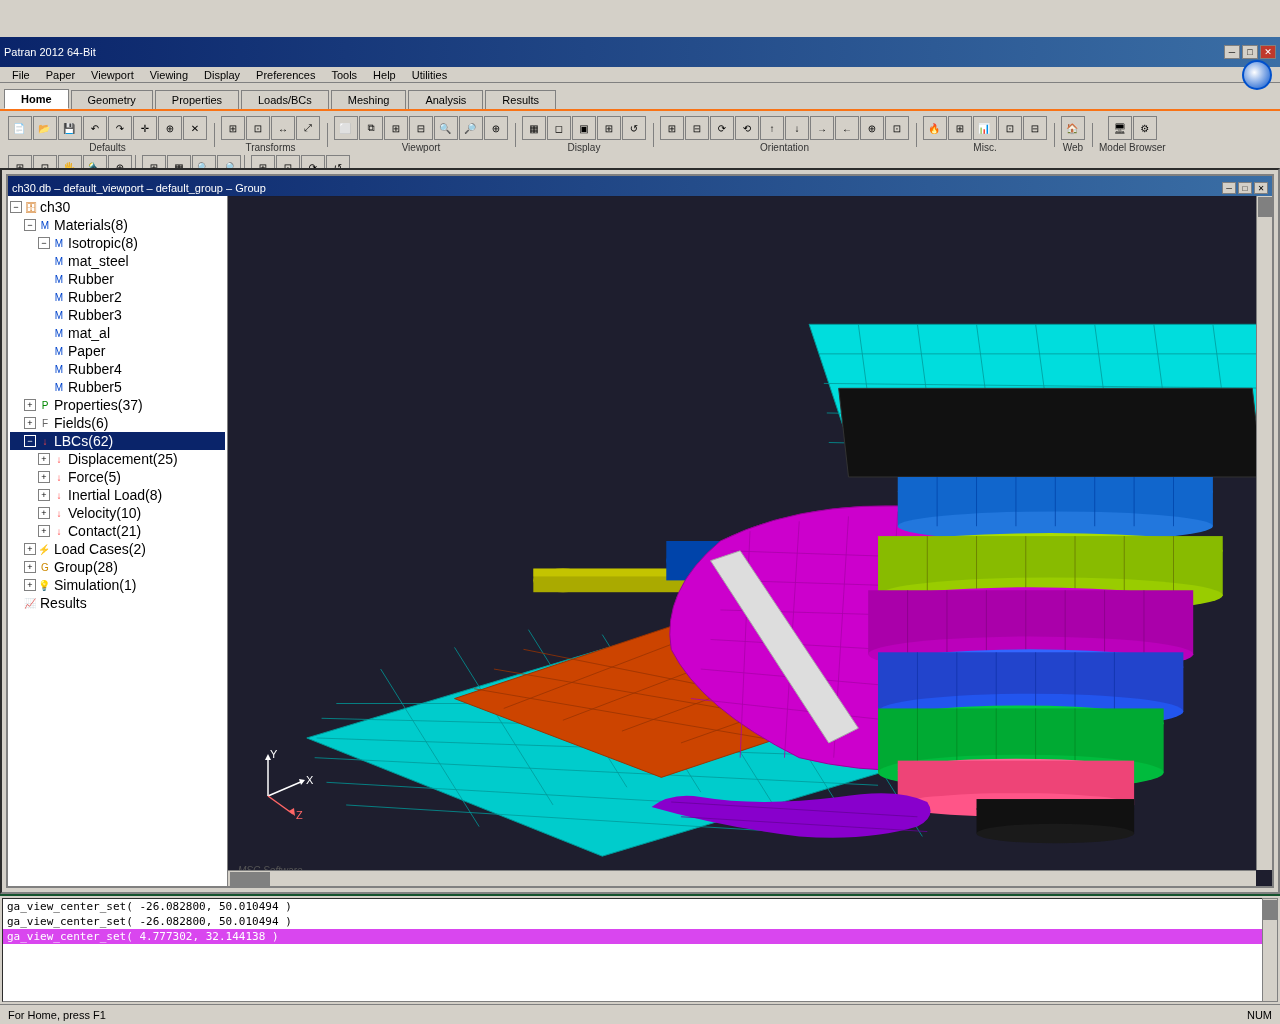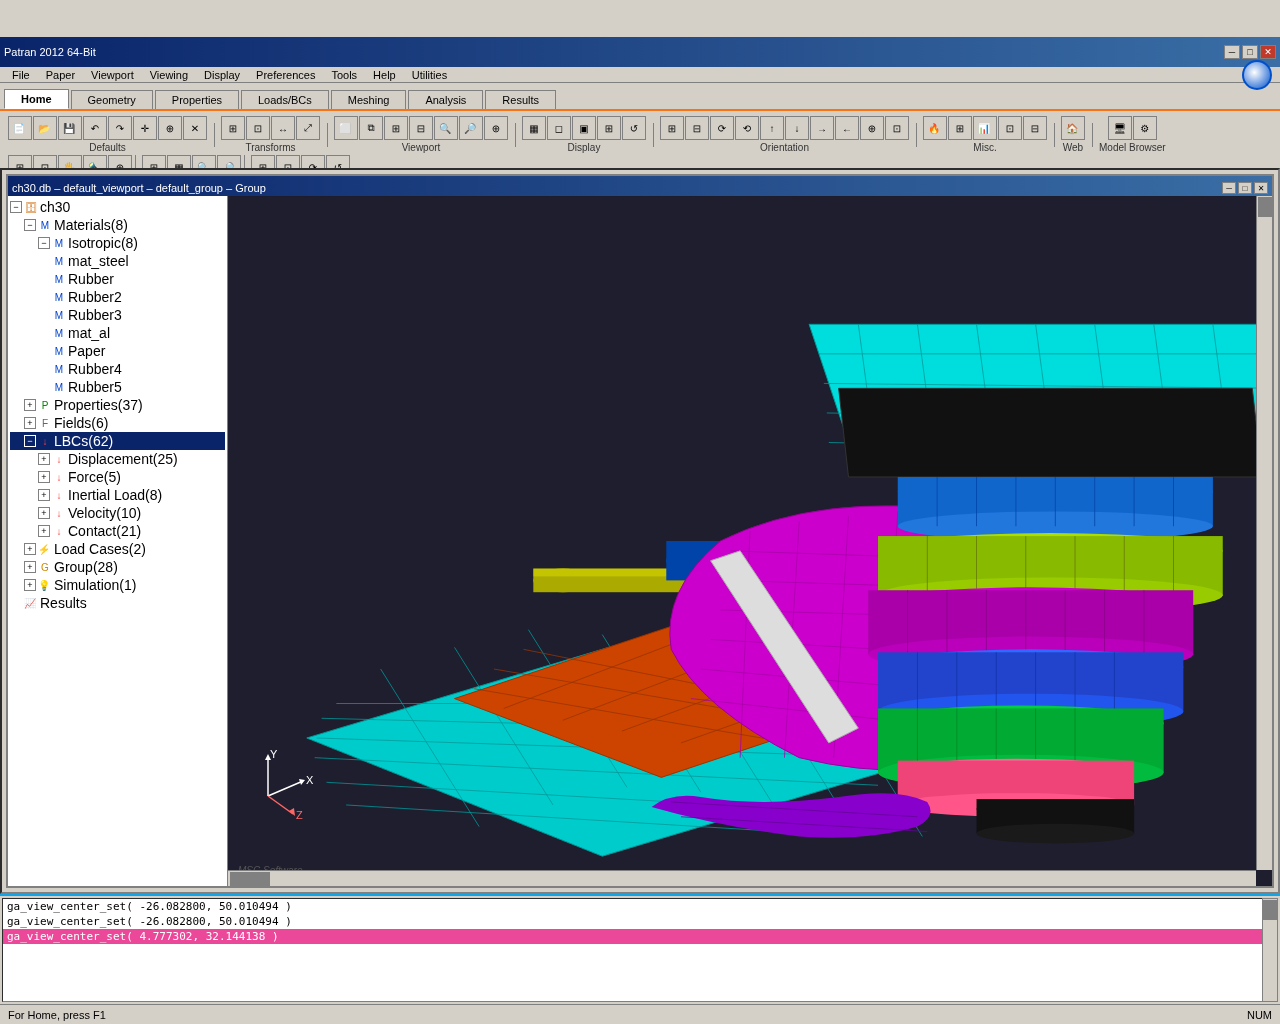--- a/index.html
+++ b/index.html
@@ -191,33 +191,33 @@
       font-size: 9px;
     }
 
     
     #console-area {
       position: absolute;
       bottom: 20px;
       left: 0; right: 0;
       height: 110px;
       background: #d4d0c8;
-      border-top: 2px solid #0ea5e9;
+      border-top: 2px solid #14532d;
     }
     #console-inner {
       height: calc(100% - 4px);
       margin: 2px;
       background: white;
       border: 1px inset #808080;
       overflow-y: auto;
       font-family: monospace;
       font-size: 11px;
     }
     .console-line { padding: 1px 4px; }
-    .console-line.active { background: #ec4899; color: white; }
+    .console-line.active { background: #d946ef; color: white; }
 
     
     #status-bar {
       position: absolute;
       bottom: 0;
       left: 0; right: 0;
       height: 20px;
       background: #d4d0c8;
       border-top: 1px solid #808080;
       display: flex;

